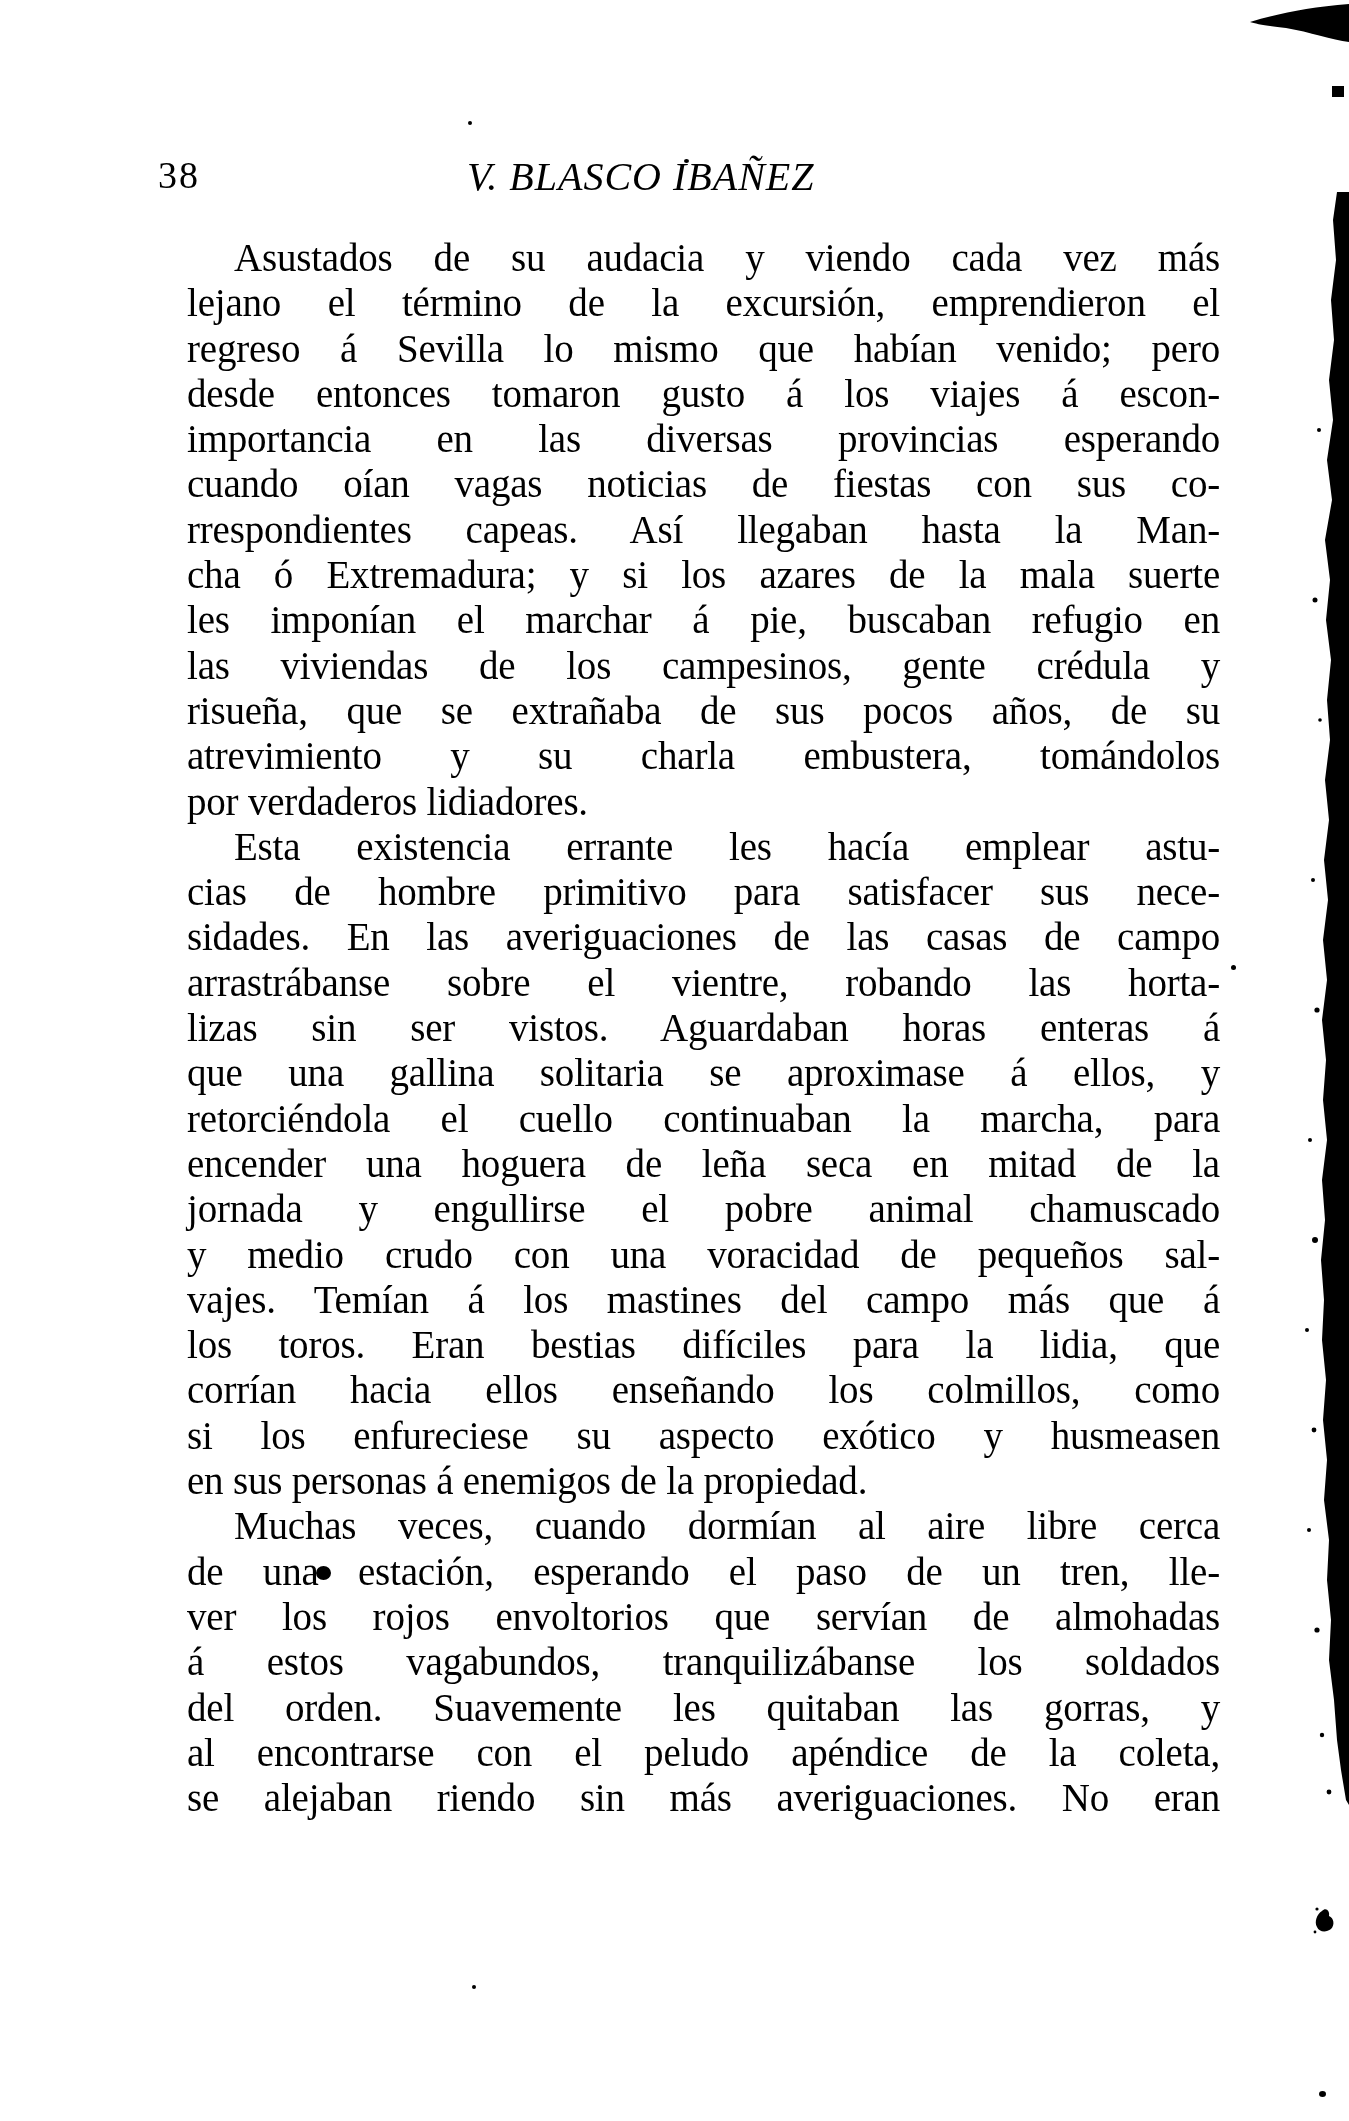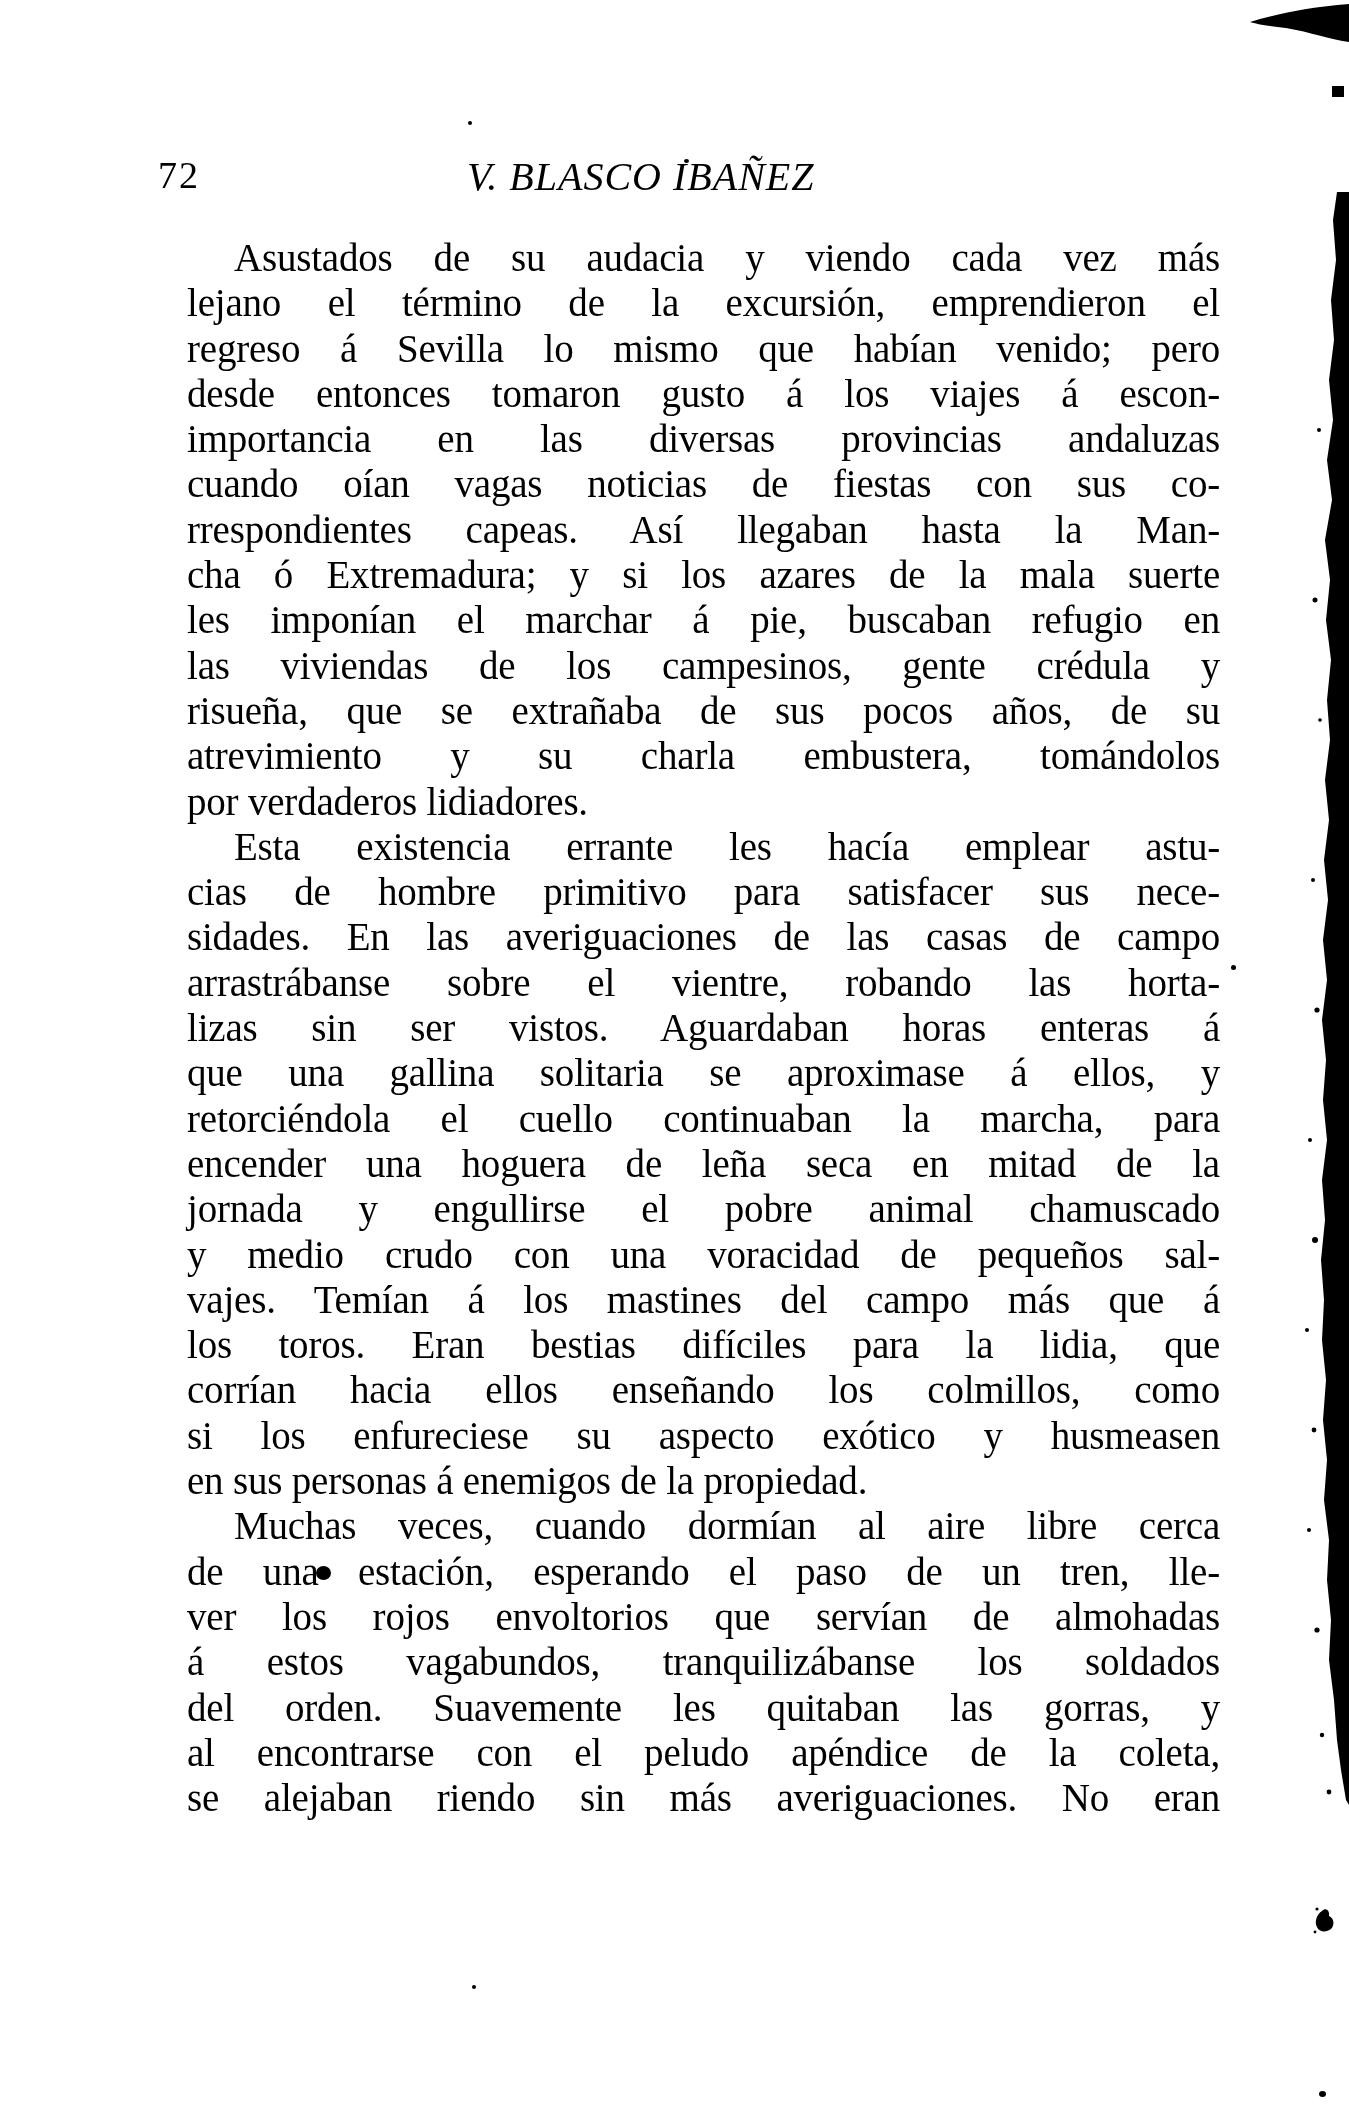--- a/index.html
+++ b/index.html
@@ -49,29 +49,29 @@
   .line.endline { text-align-last: left; }
   
   .artifact { position: absolute; pointer-events: none; }
   .speck { background: #000; border-radius: 50%; }
 </style>
 </head>
 <body>
 
 <div class="page">
 
-  <span class="page-number">72</span>
+  <span class="page-number">38</span>
   <span class="running-title">V. BLASCO IBAÑEZ</span>
 
   <div class="page-body">
       <div class="line indent">Asustados de su audacia y viendo cada vez más</div>
       <div class="line">lejano el término de la excursión, emprendieron el</div>
       <div class="line">regreso á Sevilla lo mismo que habían venido; pero</div>
       <div class="line">desde entonces tomaron gusto á los viajes á escon-</div>
-      <div class="line">importancia en las diversas provincias andaluzas</div>
+      <div class="line">importancia en las diversas provincias esperando</div>
       <div class="line">cuando oían vagas noticias de fiestas con sus co-</div>
       <div class="line">rrespondientes capeas. Así llegaban hasta la Man-</div>
       <div class="line">cha ó Extremadura; y si los azares de la mala suerte</div>
       <div class="line">les imponían el marchar á pie, buscaban refugio en</div>
       <div class="line">las viviendas de los campesinos, gente crédula y</div>
       <div class="line">risueña, que se extrañaba de sus pocos años, de su</div>
       <div class="line">atrevimiento y su charla embustera, tomándolos</div>
       <div class="line endline">por verdaderos lidiadores.</div>
       <div class="line indent">Esta existencia errante les hacía emplear astu-</div>
       <div class="line">cias de hombre primitivo para satisfacer sus nece-</div>

